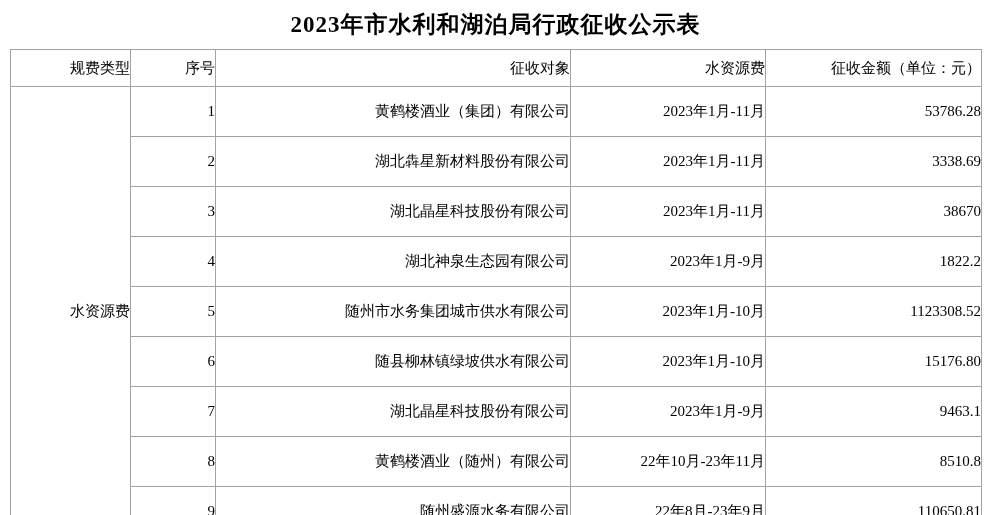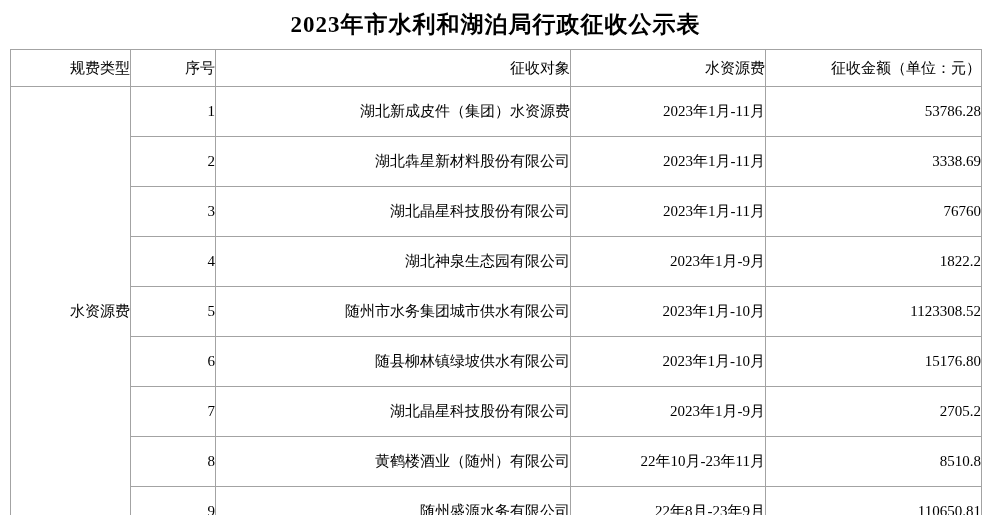--- a/index.html
+++ b/index.html
@@ -83,35 +83,35 @@
         <th>序号</th>
         <th>征收对象</th>
         <th>水资源费</th>
         <th>征收金额（单位：元）</th>
       </tr>
     </thead>
     <tbody>
       <tr>
         <td class="rowspan-cell" rowspan="9">水资源费</td>
         <td>1</td>
-        <td>湖北新成皮件（集团）水资源费</td>
+        <td>黄鹤楼酒业（集团）有限公司</td>
         <td>2023年1月-11月</td>
         <td>53786.28</td>
       </tr>
       <tr>
         <td>2</td>
         <td>湖北犇星新材料股份有限公司</td>
         <td>2023年1月-11月</td>
         <td>3338.69</td>
       </tr>
       <tr>
         <td>3</td>
         <td>湖北晶星科技股份有限公司</td>
         <td>2023年1月-11月</td>
-        <td>76760</td>
+        <td>38670</td>
       </tr>
       <tr>
         <td>4</td>
         <td>湖北神泉生态园有限公司</td>
         <td>2023年1月-9月</td>
         <td>1822.2</td>
       </tr>
       <tr>
         <td>5</td>
         <td>随州市水务集团城市供水有限公司</td>
@@ -121,21 +121,21 @@
       <tr>
         <td>6</td>
         <td>随县柳林镇绿坡供水有限公司</td>
         <td>2023年1月-10月</td>
         <td>15176.80</td>
       </tr>
       <tr>
         <td>7</td>
         <td>湖北晶星科技股份有限公司</td>
         <td>2023年1月-9月</td>
-        <td>2705.2</td>
+        <td>9463.1</td>
       </tr>
       <tr>
         <td>8</td>
         <td>黄鹤楼酒业（随州）有限公司</td>
         <td>22年10月-23年11月</td>
         <td>8510.8</td>
       </tr>
       <tr>
         <td>9</td>
         <td>随州盛源水务有限公司</td>

